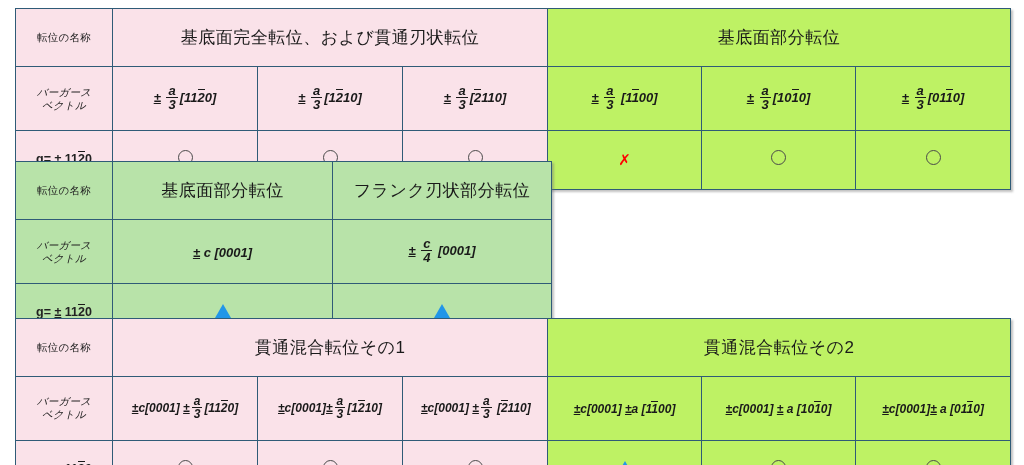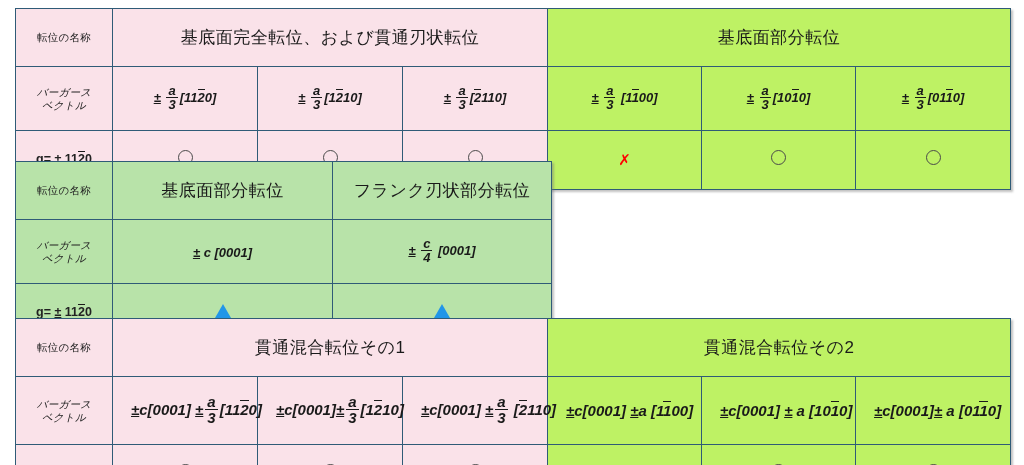--- a/index.html
+++ b/index.html
@@ -65,21 +65,21 @@
     letter-spacing: 0.5px;
   }
 
   
   .bv {
     font-size: 13px;
     font-weight: bold;
     white-space: nowrap;
     letter-spacing: 0;
   }
-  .bv.small { font-size: 15px; }
+  .bv.small { font-size: 12px; }
 
   
   .frac {
     display: inline-flex;
     flex-direction: column;
     vertical-align: middle;
     text-align: center;
     line-height: 1;
     margin: 0 2px;
     position: relative;

